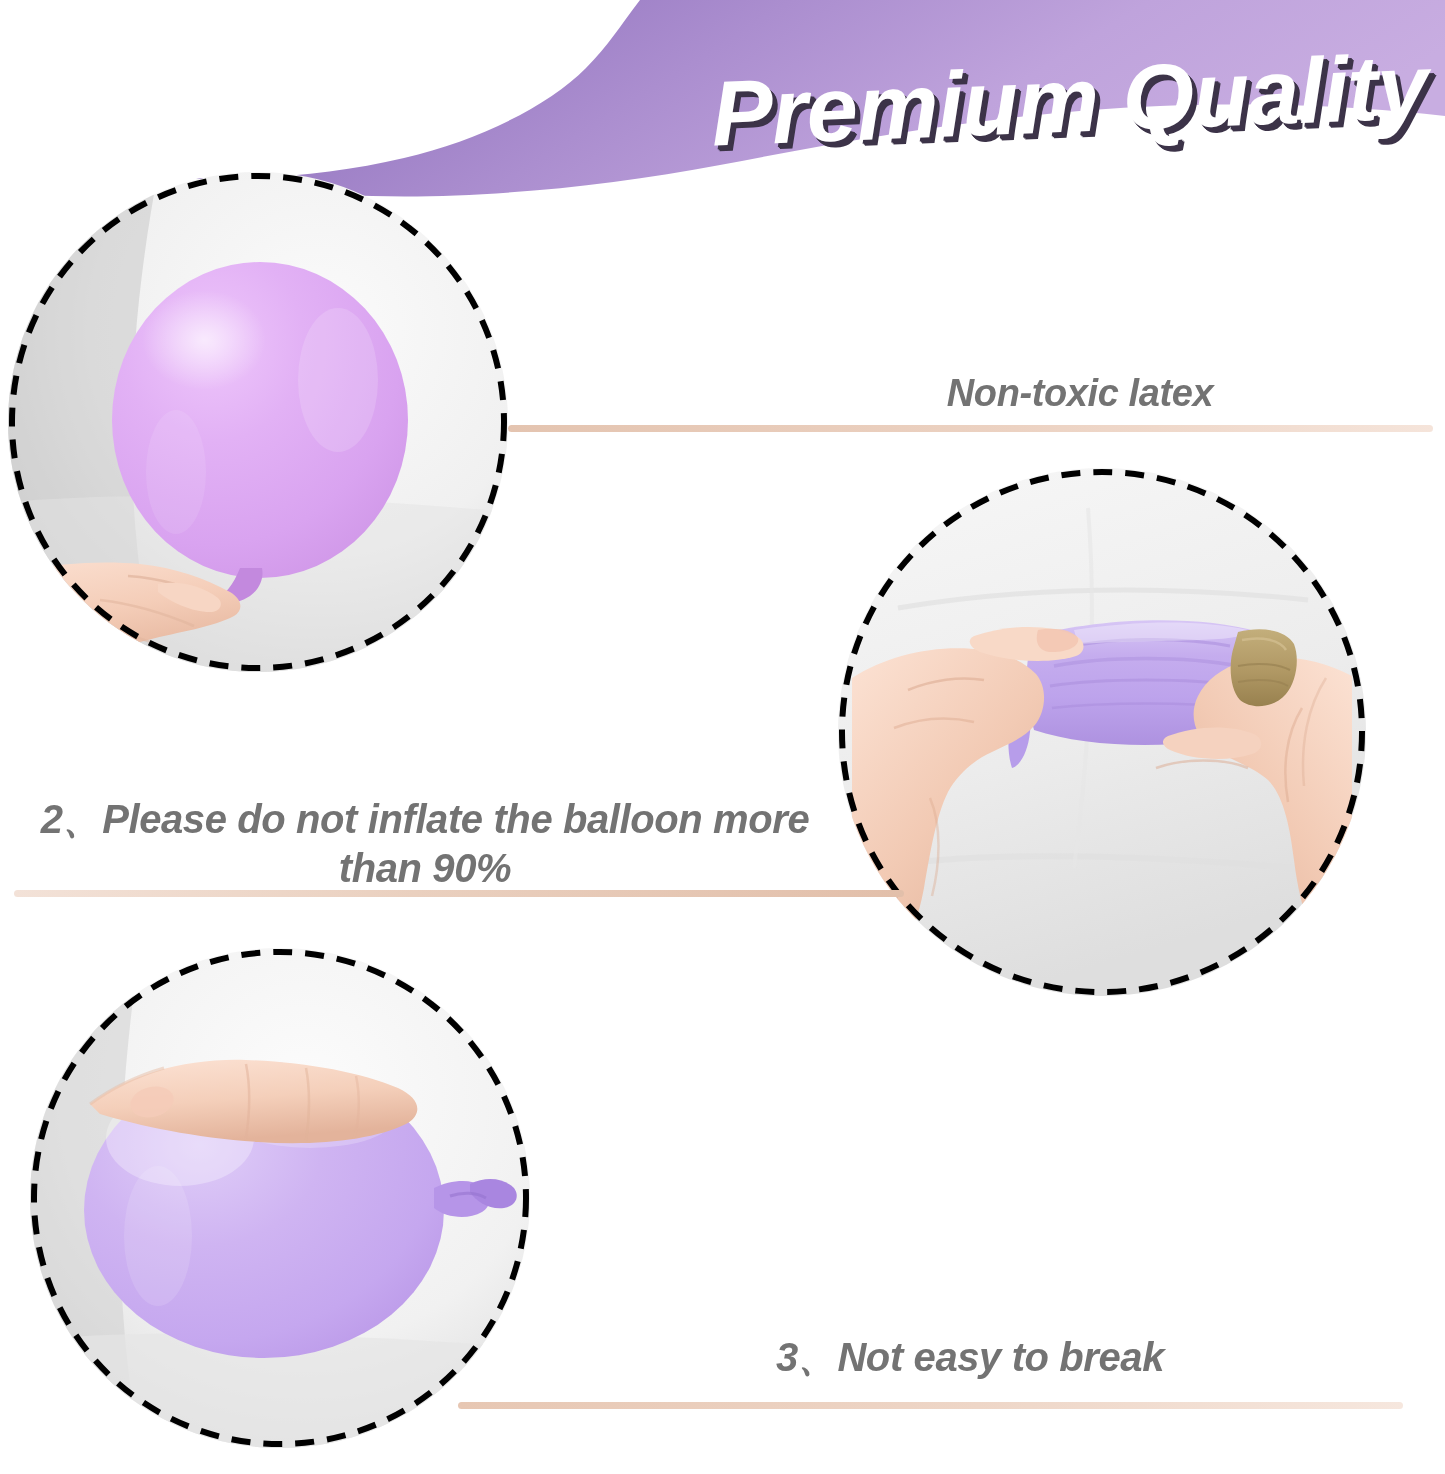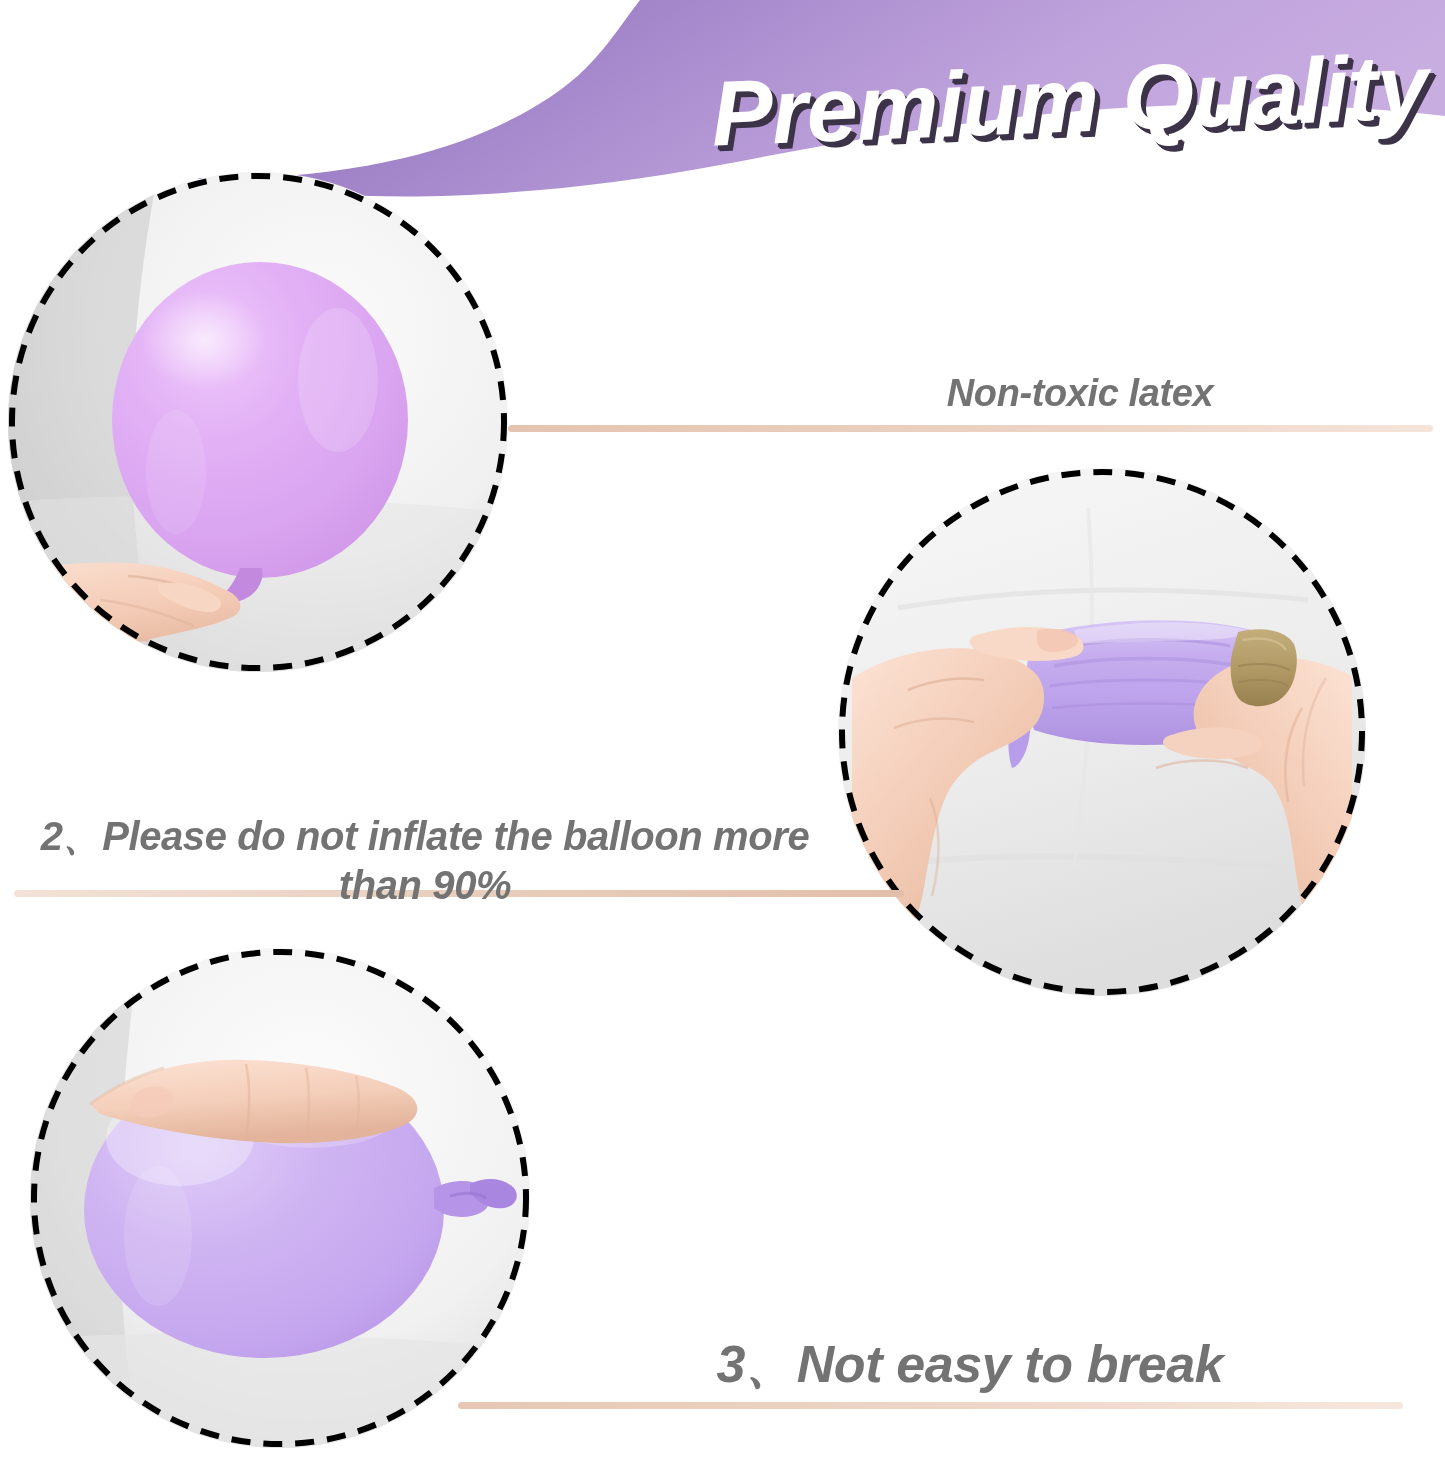--- a/index.html
+++ b/index.html
@@ -81,32 +81,32 @@
   #caption-1 {
     left: 760px;
     top: 372px;
     width: 640px;
     font-size: 38px;
     text-align: center;
     letter-spacing: -0.4px;
   }
   #caption-2 {
     left: 0px;
-    top: 812px;
+    top: 795px;
     width: 850px;
     font-size: 40px;
     line-height: 1.22;
     text-align: center;
     letter-spacing: -0.4px;
   }
   #caption-3 {
     left: 640px;
     top: 1330px;
     width: 660px;
-    font-size: 52px;
+    font-size: 40px;
     text-align: center;
     letter-spacing: -0.4px;
   }
 
   
   .connector {
     position: absolute;
     height: 7px;
     border-radius: 4px;
   }

